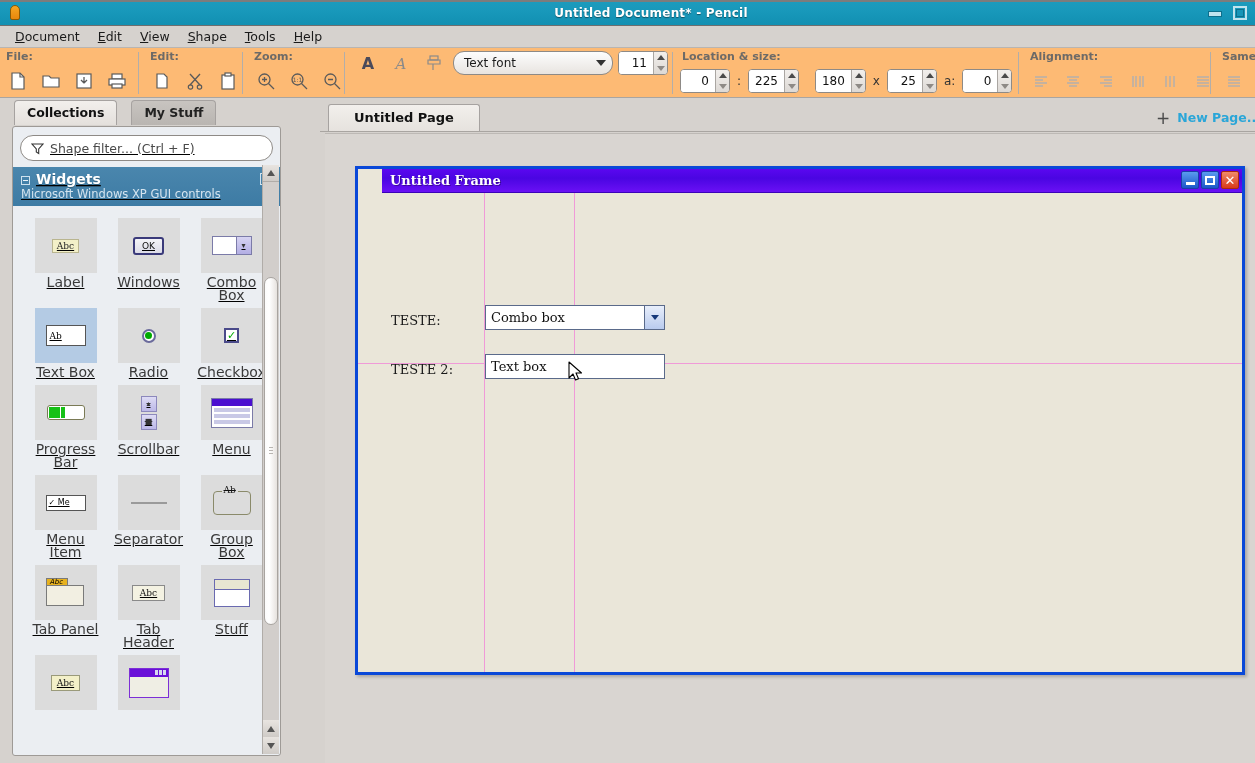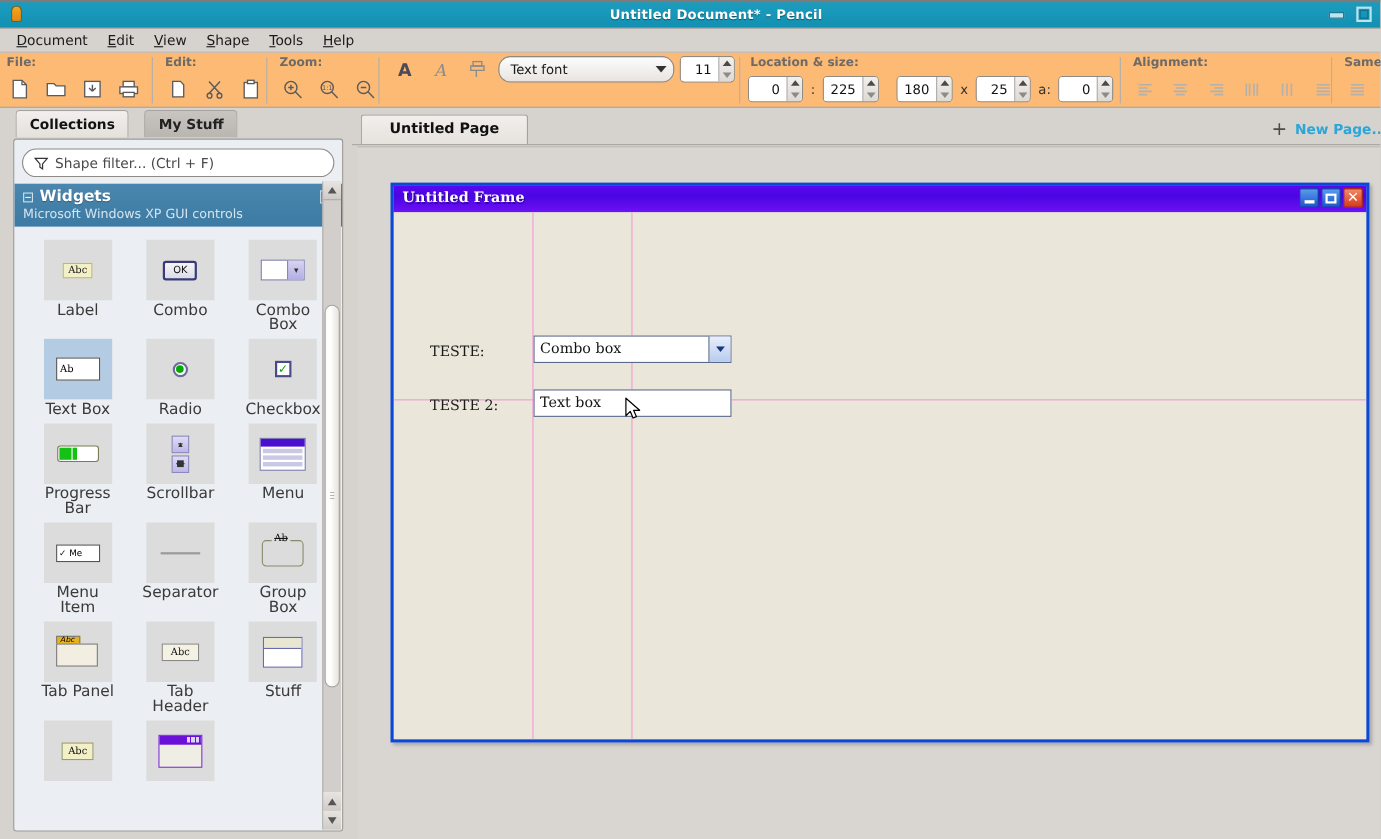--- a/index.html
+++ b/index.html
@@ -96,22 +96,22 @@
   
   .leftpanel { position:absolute; left:0; top:99px; width:320px; height:664px; background:#d6d2ce; }
   .tabs { display:flex; align-items:flex-end; height:26px; padding-left:14px; }
   .tab {
     padding:4px 12px 5px; font-size:12.5px; font-weight:bold; color:#222;
     border:1px solid #a6a2a0; border-bottom:none; border-radius:4px 4px 0 0;
     background:linear-gradient(180deg,#c8c4c0,#b9b5b1); cursor:pointer; margin-right:14px;
   }
   .tab.active { background:linear-gradient(180deg,#f2efec,#e4e0dc); color:#111; }
   .panelbox {
-    position:absolute; left:12px; top:27px; width:300px; height:630px;
-    background:#ebeef2; border:1px solid #9e9a96; border-radius:3px; overflow:hidden;
+    position:absolute; left:12px; top:27px; width:269px; height:630px;
+    background:#ebeef2; border:1px solid #9e9a96; border-radius:3px; overflow:hidden;text-decoration:underline;
   }
   .filterwrap { padding:8px 7px 6px; }
   .filterbox {
     height:26px; background:#fff; border:1px solid #8e8a86; border-radius:13px;
     display:flex; align-items:center; padding:0 10px; gap:6px;
   }
   .filterbox .ph { font-size:12.5px; color:#4a4a4a; }
   .grouphead {
     background:linear-gradient(180deg,#4a86ad 0%,#3d7ba4 100%);
     padding:4px 8px 5px; position:relative; color:#fff;
@@ -226,20 +226,21 @@
   
   .frame {
     position:absolute; left:30px; top:32px; width:890px; height:509px;
     border:3px solid #0a48d8; background:#eae6d9;
     box-shadow:2px 2px 3px rgba(0,0,0,.22);
   }
   .frame-tb {
     height:24px; background:linear-gradient(180deg,#5a07f0 0%,#4a05e2 40%,#6a10f5 100%);
     display:flex; align-items:center; padding-left:8px; position:relative;
     border-bottom:1px solid #3a03b8;
+    margin-left:24px;
   }
   .frame-title {
     font-family:"DejaVu Serif","Liberation Serif",serif; font-weight:bold; font-size:13px;
     color:#ffffff; text-shadow:1px 1px 0 rgba(0,0,0,.35);
   }
   .frame-btns { position:absolute; right:3px; top:2px; display:flex; gap:2px; }
   .fb { width:18px;height:18px; border:1px solid #1a3fa8; border-radius:2px;
     display:flex;align-items:center;justify-content:center; cursor:pointer; }
   .fb.b { background:linear-gradient(180deg,#5a9bef,#1a56c8); }
   .fb.r { background:linear-gradient(180deg,#f08a6a,#d83a18); border-color:#a82a10; }
@@ -536,21 +537,21 @@
         <div class="shapecell">
           <div class="thumb">
               <span class="th-label">Abc</span>
             </div>
           <div class="slabel">Label</div>
         </div>
         <div class="shapecell">
           <div class="thumb">
               <span class="th-btn">OK</span>
             </div>
-          <div class="slabel">Combo</div>
+          <div class="slabel">Windows</div>
         </div>
         <div class="shapecell">
           <div class="thumb">
               <span class="th-combo">
                 <i></i>
                 <b>▾</b>
               </span>
             </div>
           <div class="slabel">Combo Box</div>
         </div>

